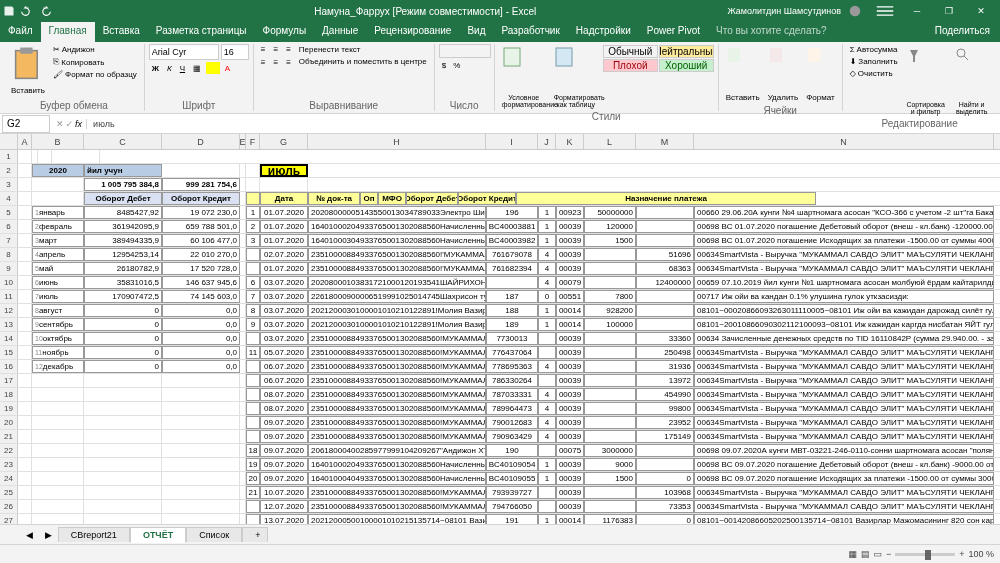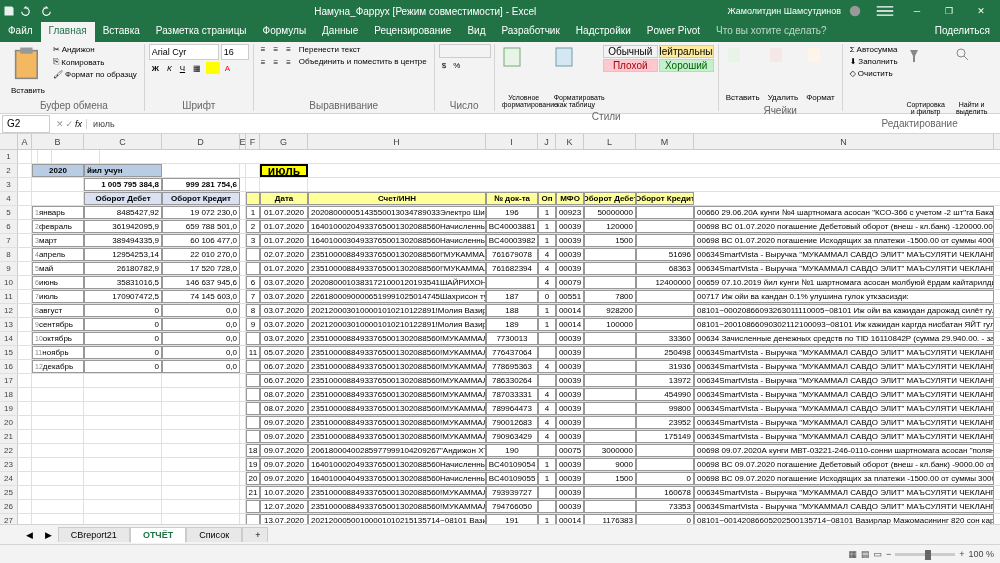--- a/index.html
+++ b/index.html
@@ -326,26 +326,26 @@
       </div>
       <div class="row">
         <div class="rh">4</div>
         <div class="cell" style="width:14px"></div>
         <div class="cell c-b"></div>
         <div class="cell c-c hdr-sub">Оборот Дебет</div>
         <div class="cell c-d hdr-sub">Оборот Кредит</div>
         <div class="cell c-e"></div>
         <div class="cell c-f hdr-th"></div>
         <div class="cell c-g hdr-th">Дата</div>
-        <div class="cell c-h hdr-th">Счет/ИНН</div>
         <div class="cell c-i hdr-th">№ док-та</div>
         <div class="cell c-j hdr-th">Оп</div>
         <div class="cell c-k hdr-th">МФО</div>
         <div class="cell c-l hdr-th">Оборот Дебет</div>
         <div class="cell c-m hdr-th">Оборот Кредит</div>
+        <div class="cell c-n hdr-th">Назначение платежа</div>
       </div>
       <div class="row">
         <div class="rh">5</div>
         <div class="cell" style="width:14px"></div>
         <div class="cell c-b bordered"><span style="font-size:7px;color:#888">1</span> январь</div>
         <div class="cell c-c bordered num">8485427,92</div>
         <div class="cell c-d bordered num">19 072 230,0</div>
         <div class="cell c-e"></div>
         <div class="cell c-f bordered" style="justify-content:center">1</div>
         <div class="cell c-g bordered" style="justify-content:center">01.07.2020</div>
@@ -687,21 +687,21 @@
         <div class="cell c-c"></div>
         <div class="cell c-d"></div>
         <div class="cell c-e"></div>
         <div class="cell c-f bordered" style="justify-content:center">21</div>
         <div class="cell c-g bordered" style="justify-content:center">10.07.2020</div>
         <div class="cell c-h bordered">23510000884933765001302088560!МУКАММАЛ САВД</div>
         <div class="cell c-i bordered" style="justify-content:center">793939727</div>
         <div class="cell c-j bordered" style="justify-content:center"></div>
         <div class="cell c-k bordered" style="justify-content:center">00039</div>
         <div class="cell c-l bordered num"></div>
-        <div class="cell c-m bordered num">160678</div>
+        <div class="cell c-m bordered num">103968</div>
         <div class="cell c-n bordered">00634SmartVista - Выручка "МУКАММАЛ САВДО ЭЛИТ" МАЪСУЛЯТИ ЧЕКЛАНГАН (Ид.Терминал 45555) от сумма: 161.000.00 в том числе комиссия (0.2%) 322.00</div>
       </div>
       <div class="row">
         <div class="rh">26</div>
         <div class="cell" style="width:14px"></div>
         <div class="cell c-b"></div>
         <div class="cell c-c"></div>
         <div class="cell c-d"></div>
         <div class="cell c-e"></div>
         <div class="cell c-f bordered" style="justify-content:center"></div>

